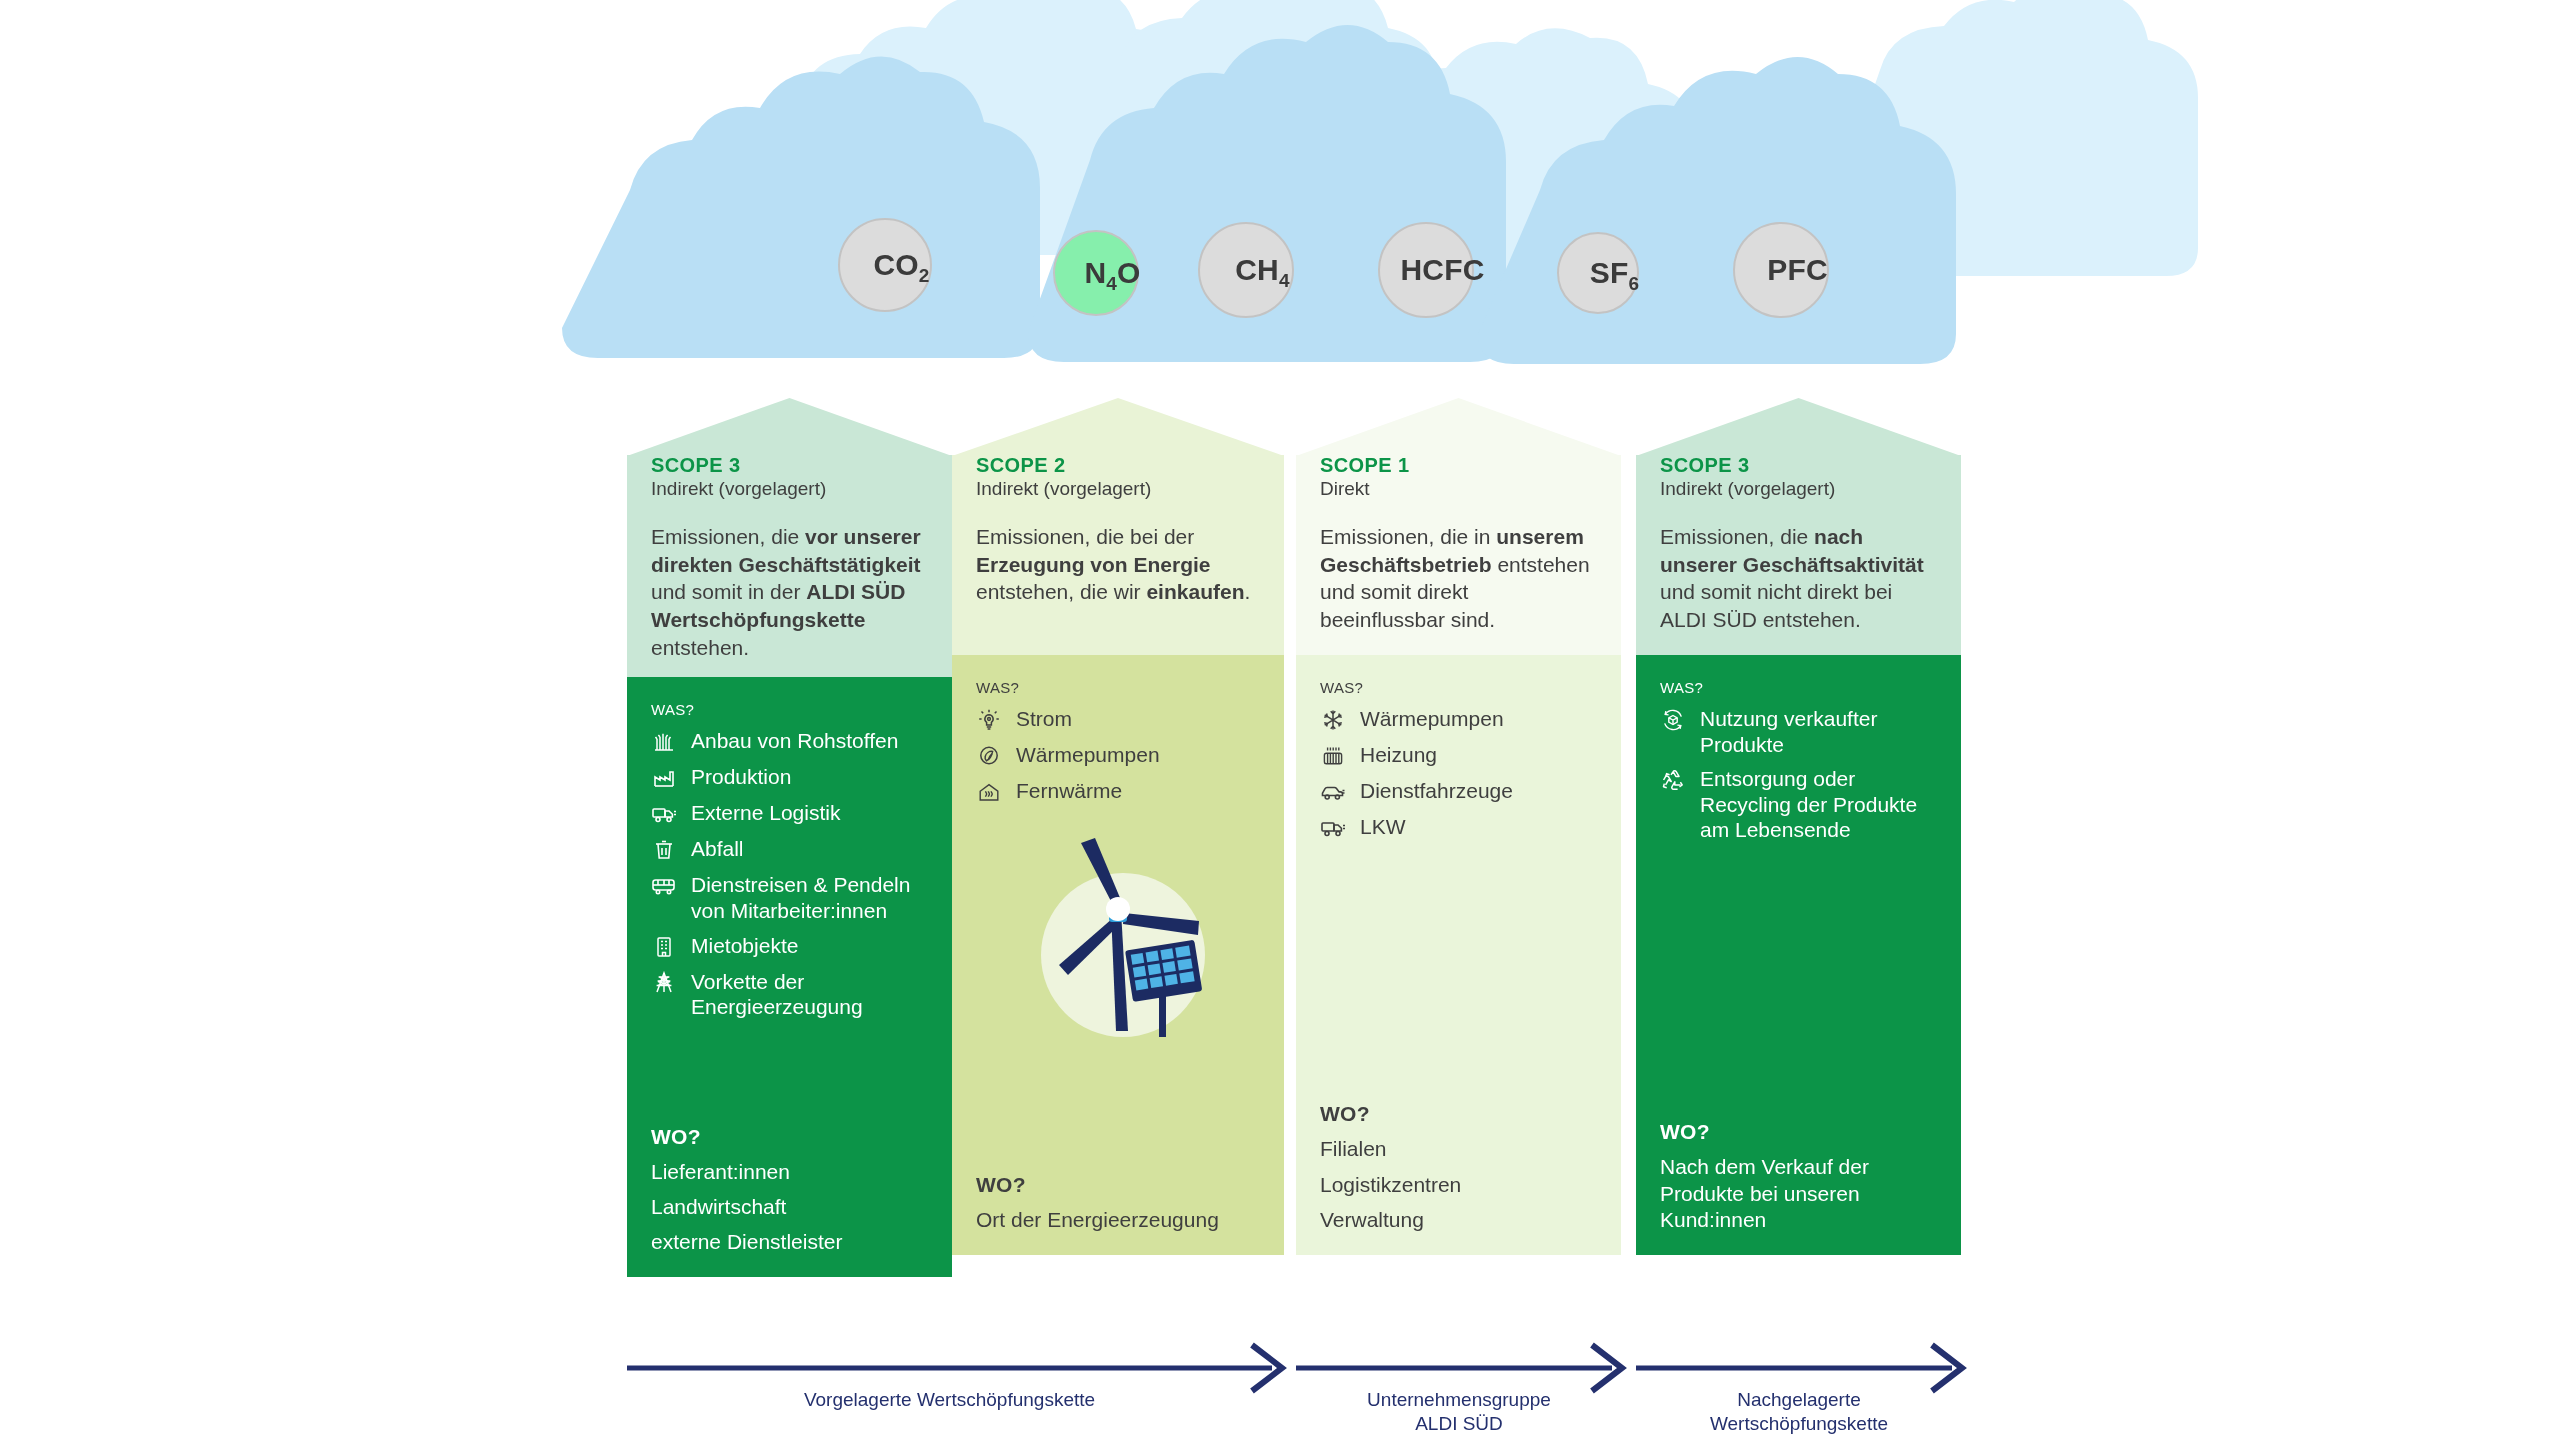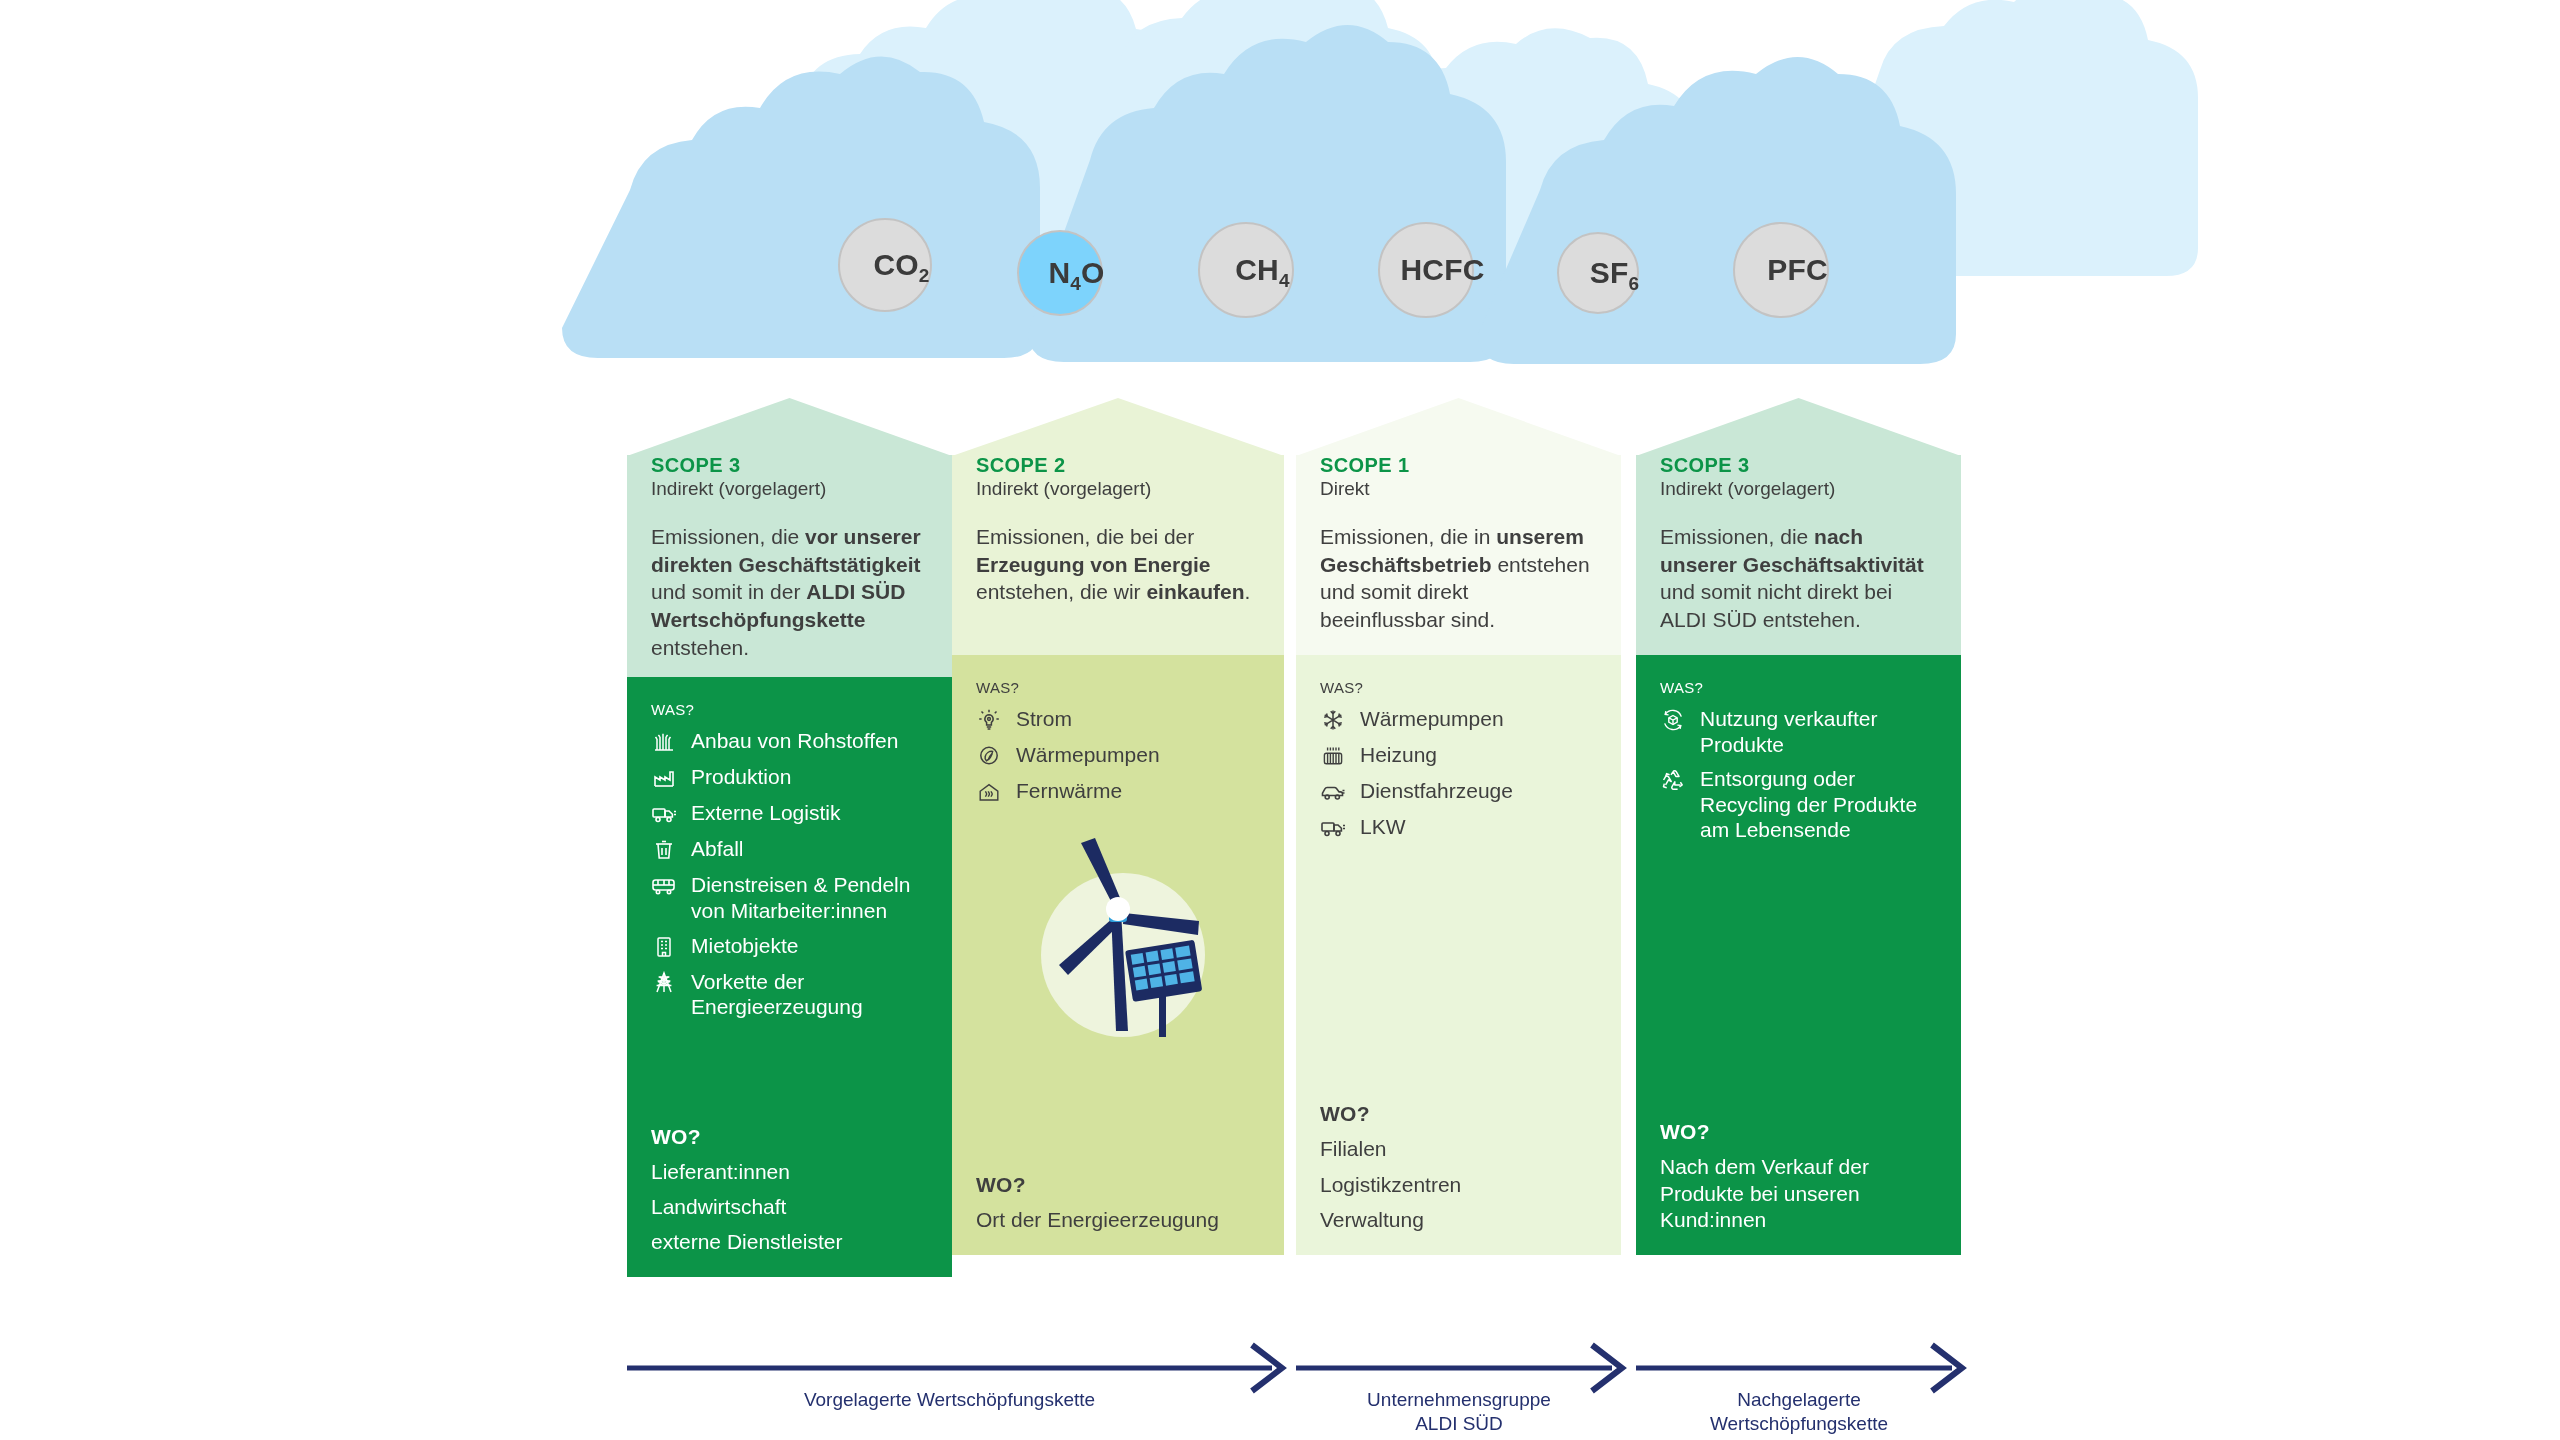--- a/index.html
+++ b/index.html
@@ -101,21 +101,21 @@
         <path d="M630 190 q12-46 62-50 q22-40 68-32 q26-46 80-34 q40-34 80-2 q52-2 64 50 q56 10 56 66 l0 140 q0 30 -36 30 l-406 0 q-36 0 -36-30 z"></path>
         <path d="M1090 160 q12-48 64-52 q24-42 70-34 q28-46 82-32 q42-34 82 0 q52 0 62 52 q56 12 56 68 l0 170 q0 30 -36 30 l-406 0 q-36 0 -36-30 z"></path>
         <path d="M1540 190 q12-46 64-50 q24-42 70-34 q28-46 82-32 q42-34 82 0 q52 0 62 52 q56 12 56 68 l0 140 q0 30 -36 30 l-406 0 q-36 0 -36-30 z"></path>
       </g>
     </svg>
 
     <div id="badges">
         <div class="gas-badge" style="left: 838px; top: 218px; width: 94px; height: 94px; background: rgb(220, 220, 220); color: rgb(59, 59, 59);">
           <span class="fml">CO<sub>2</sub></span>
         </div>
-        <div class="gas-badge" style="left: 1017px; top: 230px; width: 86px; height: 86px; background: #7dd3fc; color: rgb(59, 59, 59);">
+        <div class="gas-badge" style="left: 1053px; top: 230px; width: 86px; height: 86px; background: #86efac; color: rgb(59, 59, 59);">
           <span class="fml">N<sub>4</sub>O</span>
         </div>
         <div class="gas-badge" style="left: 1198px; top: 222px; width: 96px; height: 96px; background: rgb(220, 220, 220); color: rgb(59, 59, 59);">
           <span class="fml">CH<sub>4</sub></span>
         </div>
         <div class="gas-badge" style="left: 1378px; top: 222px; width: 96px; height: 96px; background: rgb(220, 220, 220); color: rgb(59, 59, 59);">
           <span class="fml">HCFC</span>
         </div>
         <div class="gas-badge" style="left: 1557px; top: 232px; width: 82px; height: 82px; background: rgb(220, 220, 220); color: rgb(59, 59, 59);">
           <span class="fml">SF<sub>6</sub></span>

